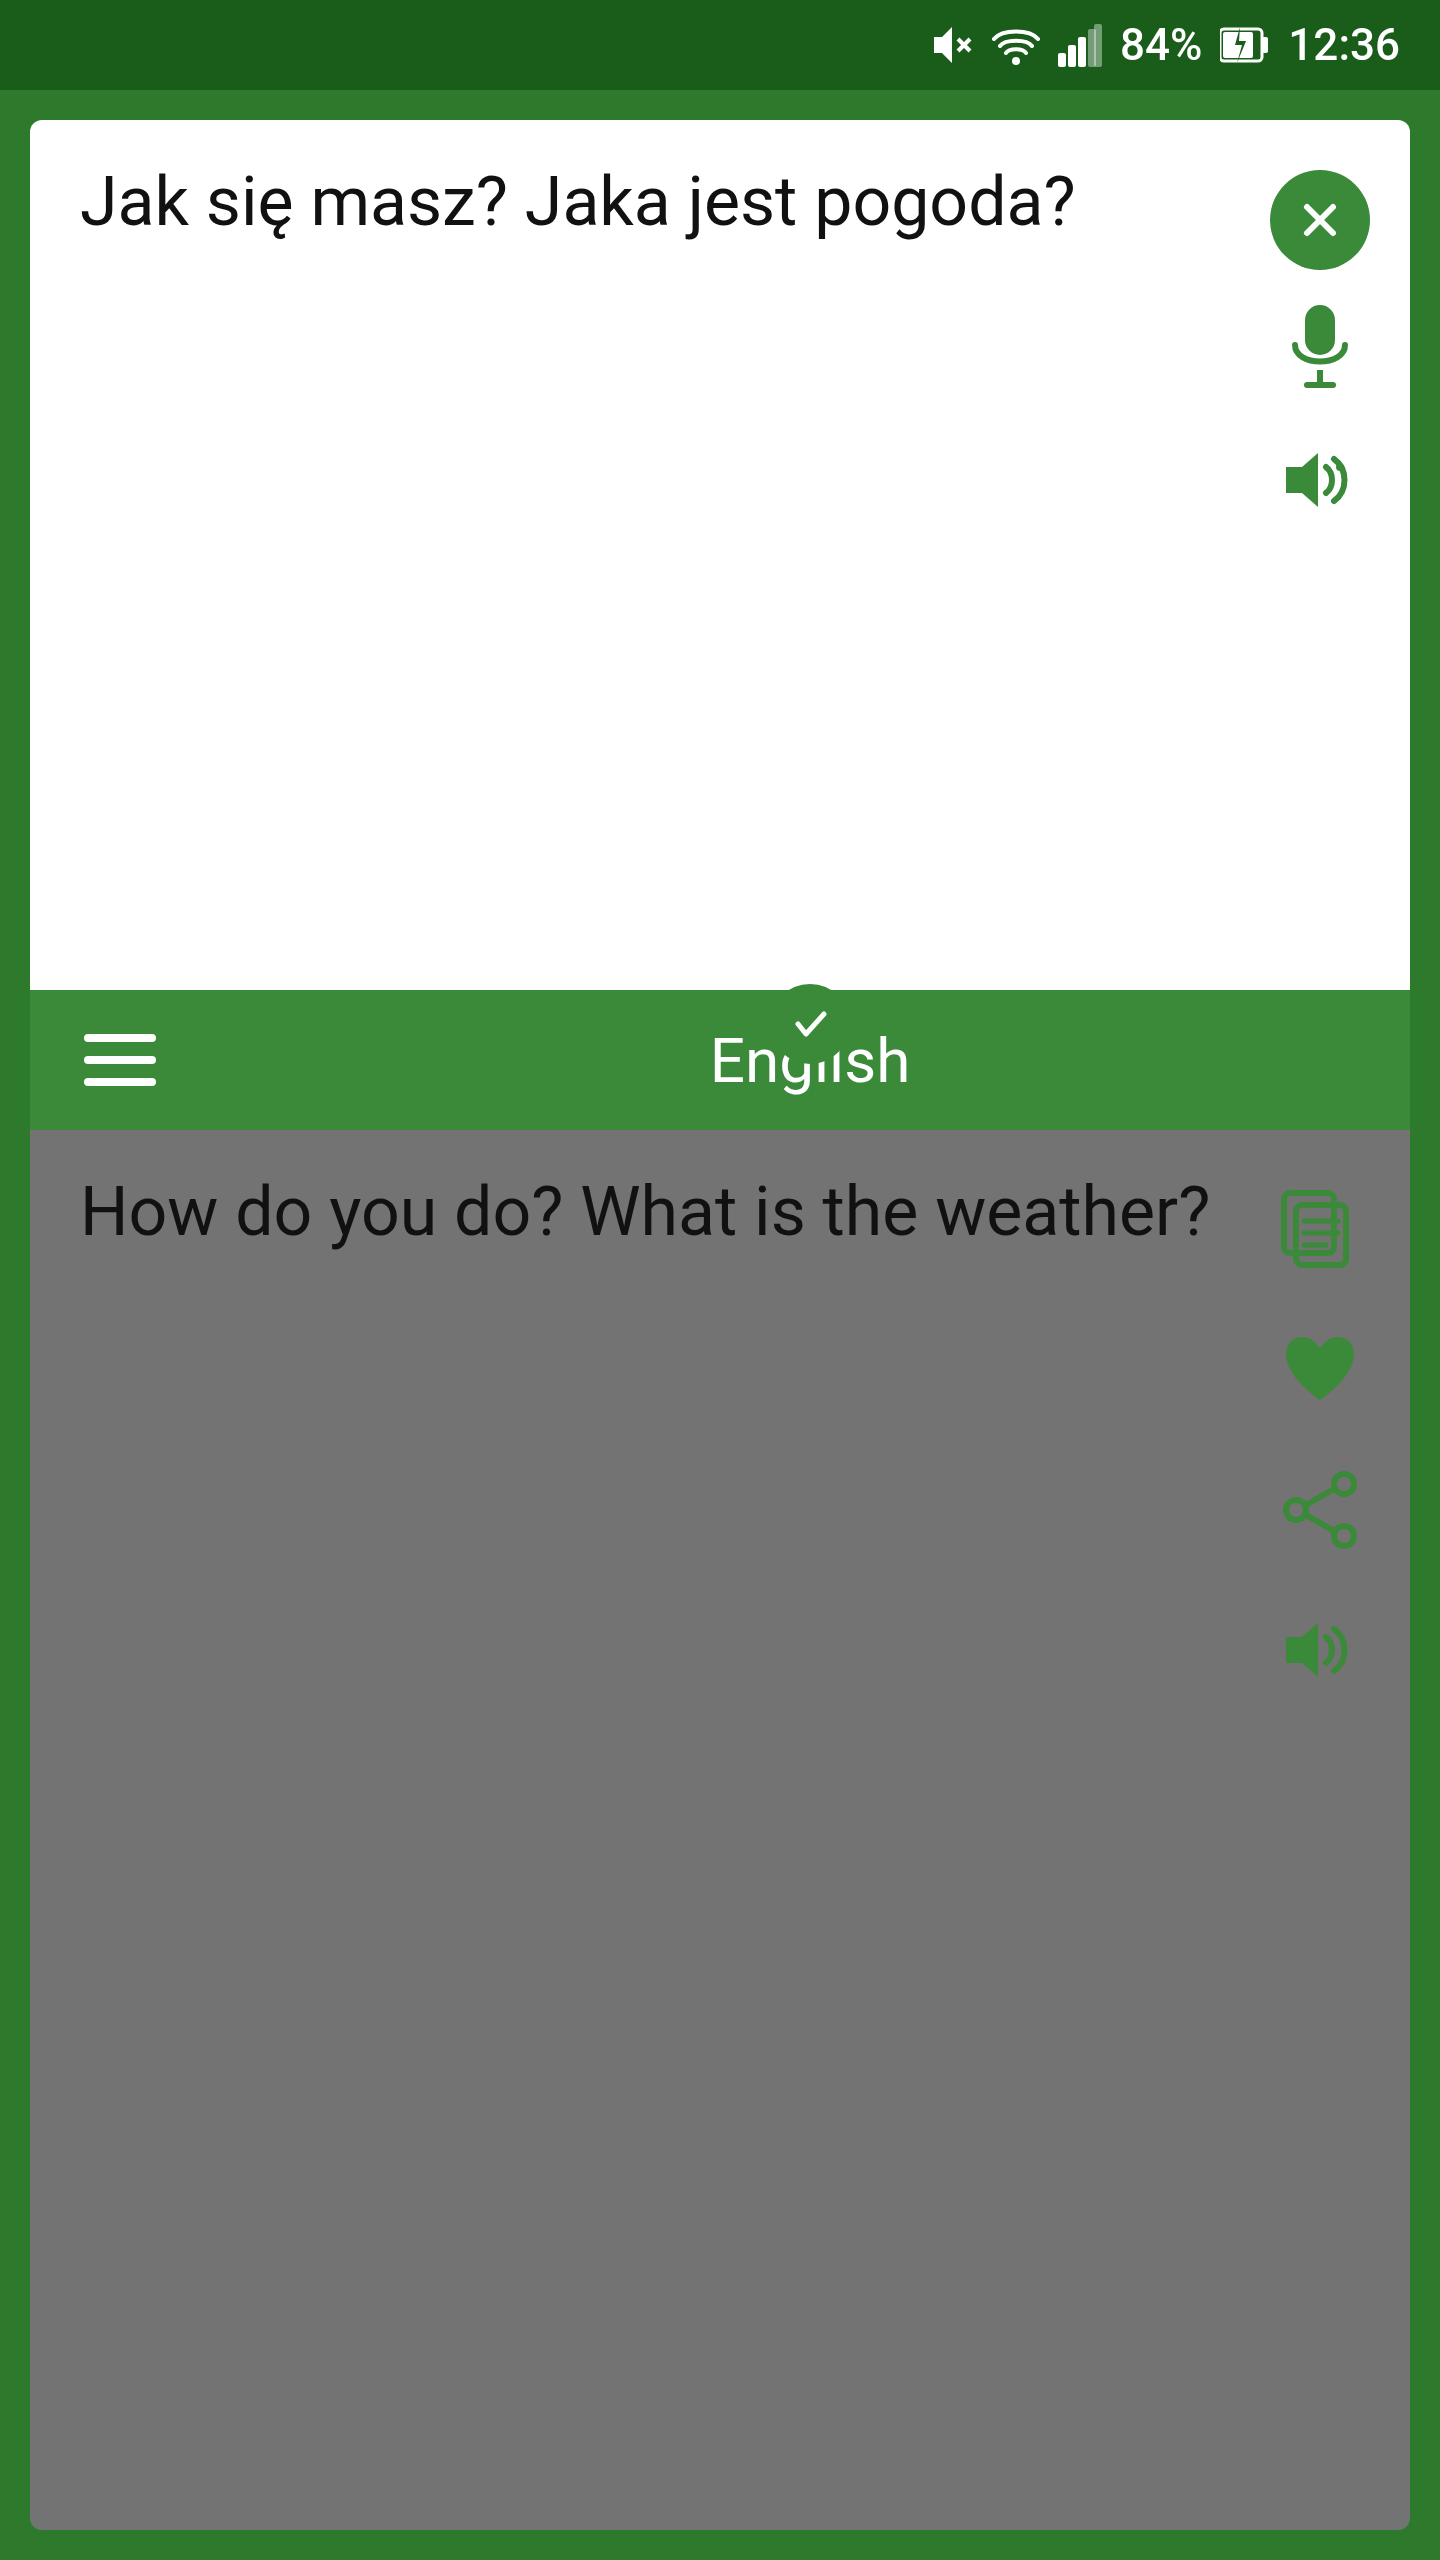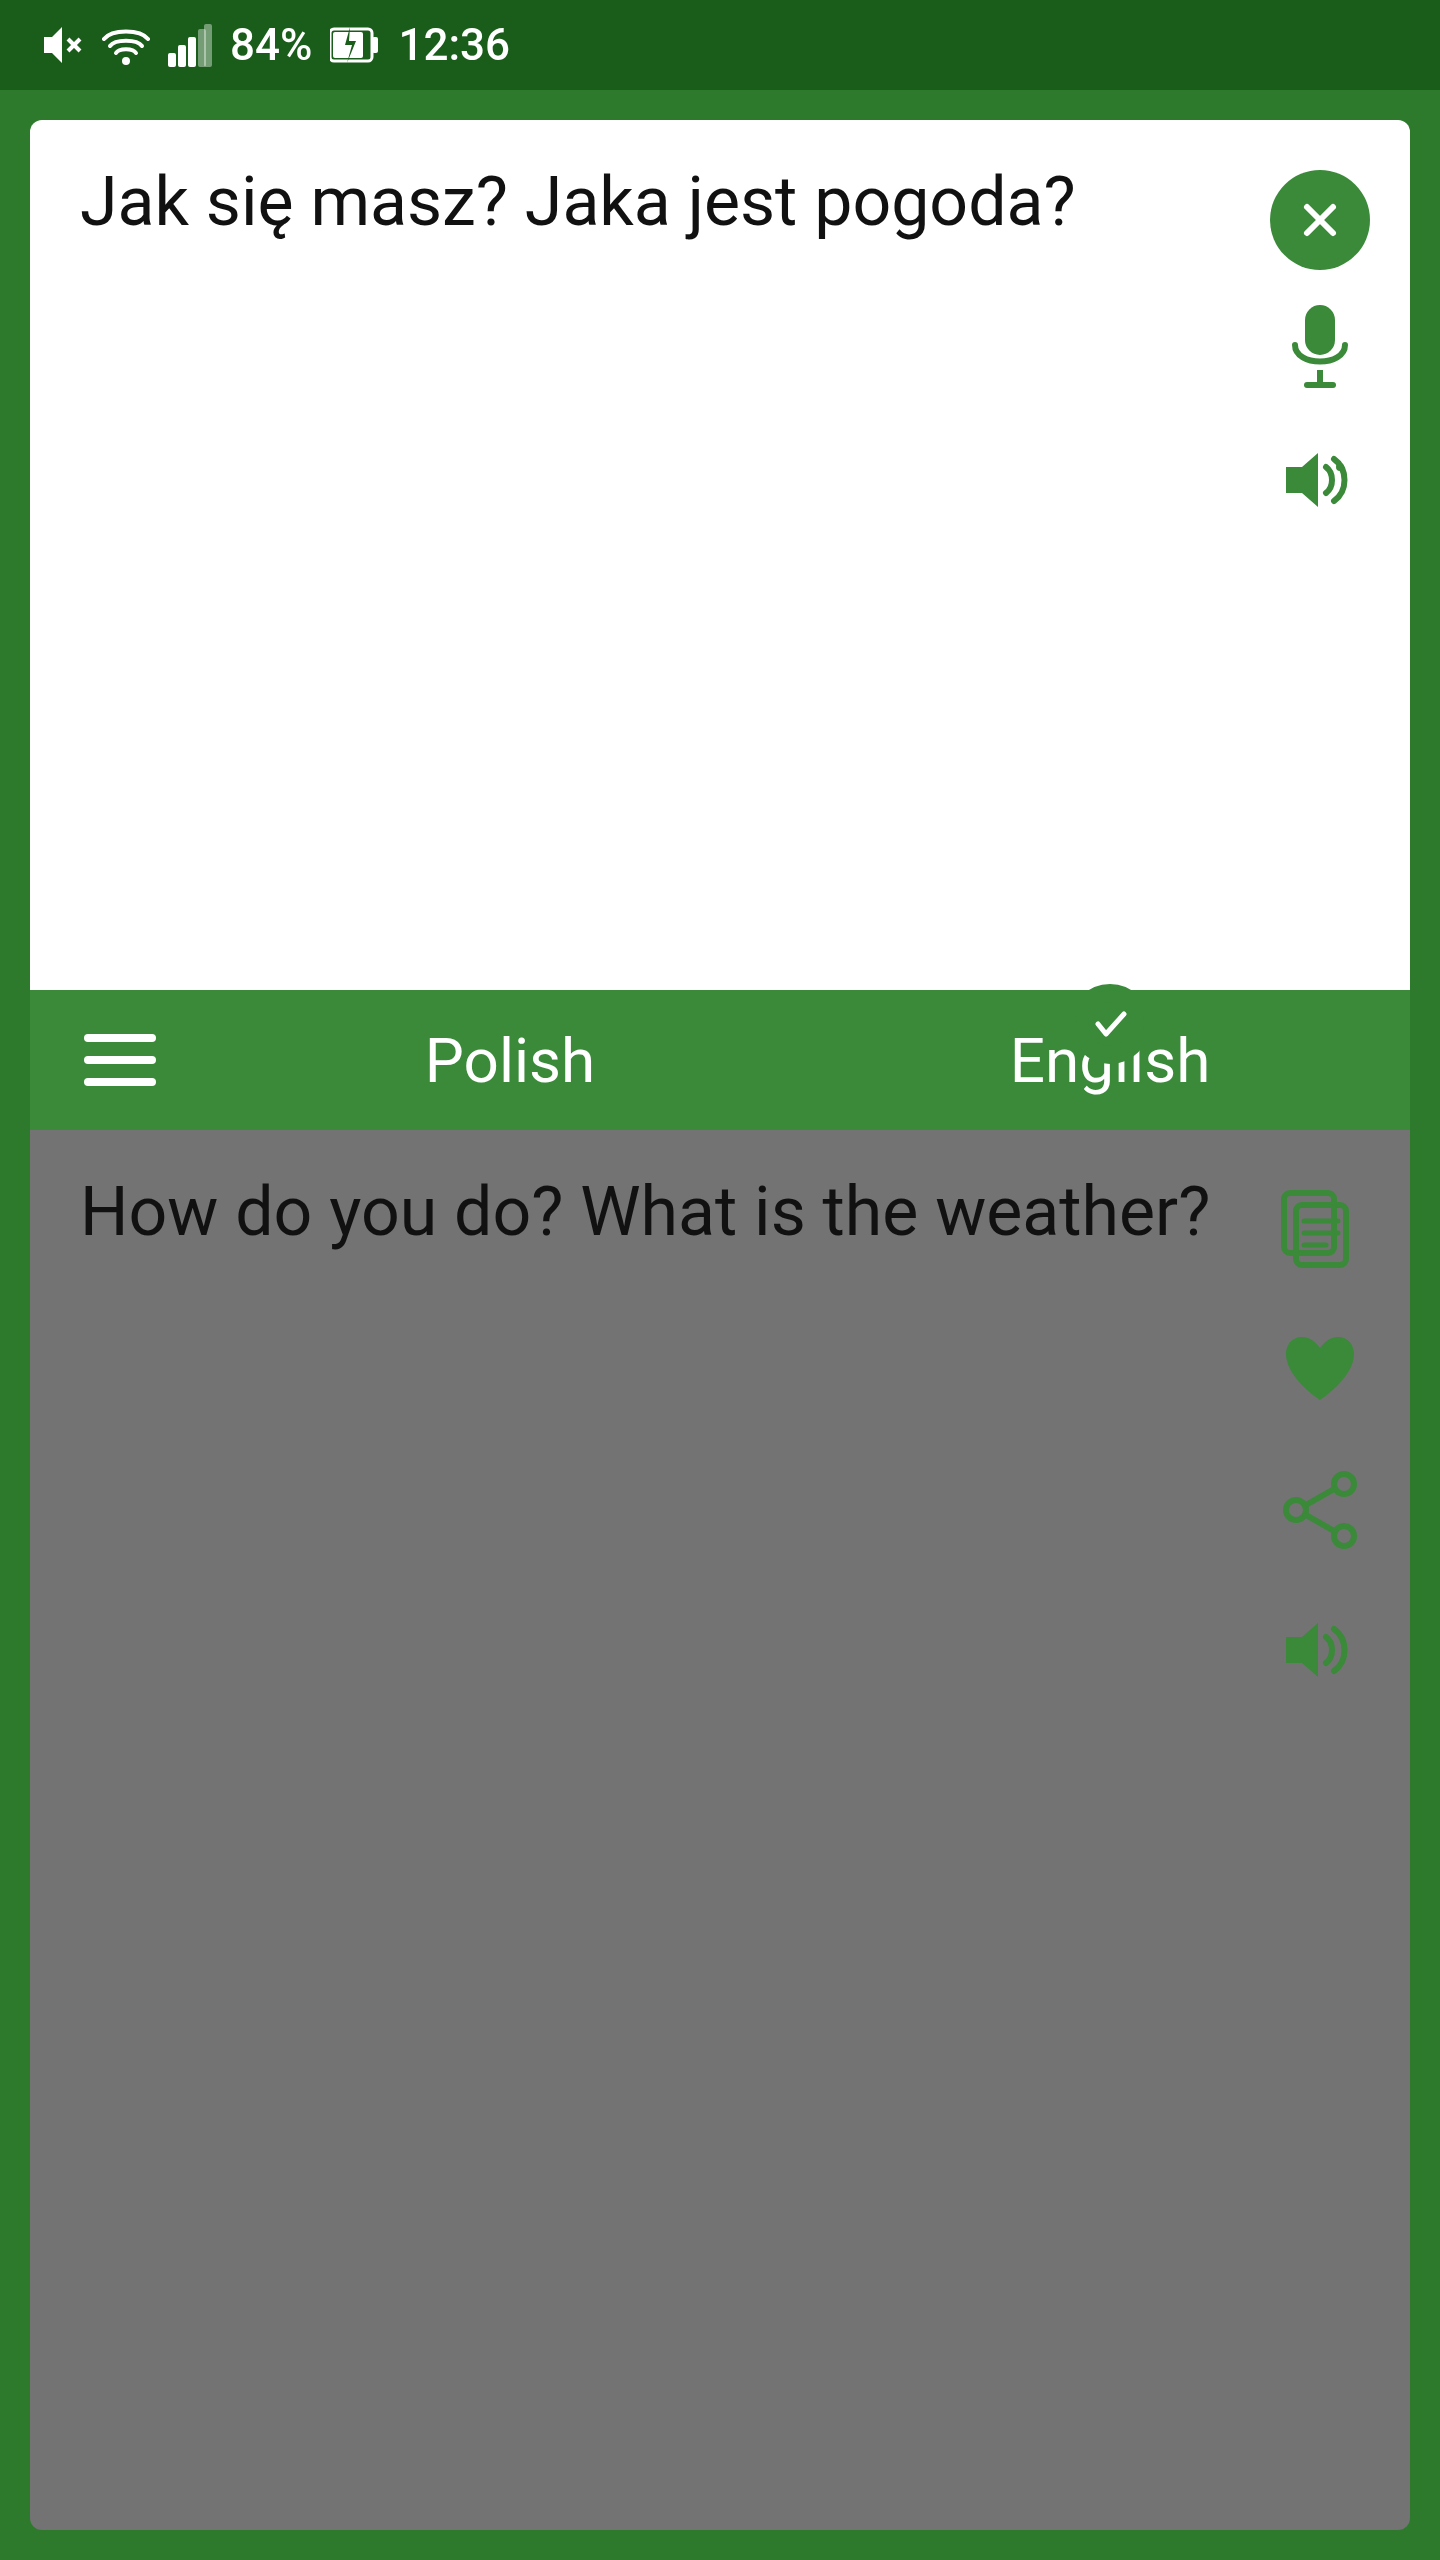--- a/index.html
+++ b/index.html
@@ -16,20 +16,21 @@
       overflow: hidden;
     }
 
     
     .status-bar {
       width: 100%;
       height: 90px;
       background: #1a5c1a;
       display: flex;
       align-items: center;
+      justify-content: flex-end;
       padding: 0 40px;
       gap: 20px;
     }
 
     .status-icons {
       display: flex;
       align-items: center;
       gap: 18px;
     }
 
@@ -274,23 +275,20 @@
   <div class="toolbar">
 
     <div class="toolbar-menu">
       <div class="hamburger-icon">
         <span></span>
         <span></span>
         <span></span>
       </div>
     </div>
 
-    <div class="toolbar-lang">
-      <span class="lang-label">Polish</span>
-    </div>
 
     <div class="toolbar-lang-right">
 
       <div class="check-badge">
         <svg width="44" height="44" viewBox="0 0 44 44" fill="none">
           <circle cx="22" cy="22" r="22" fill="#3a8a3a"></circle>
           <polyline points="10,22 18,32 36,12" stroke="white" stroke-width="5" fill="none" stroke-linecap="round" stroke-linejoin="round"></polyline>
         </svg>
       </div>
       <span class="lang-label">English</span>

